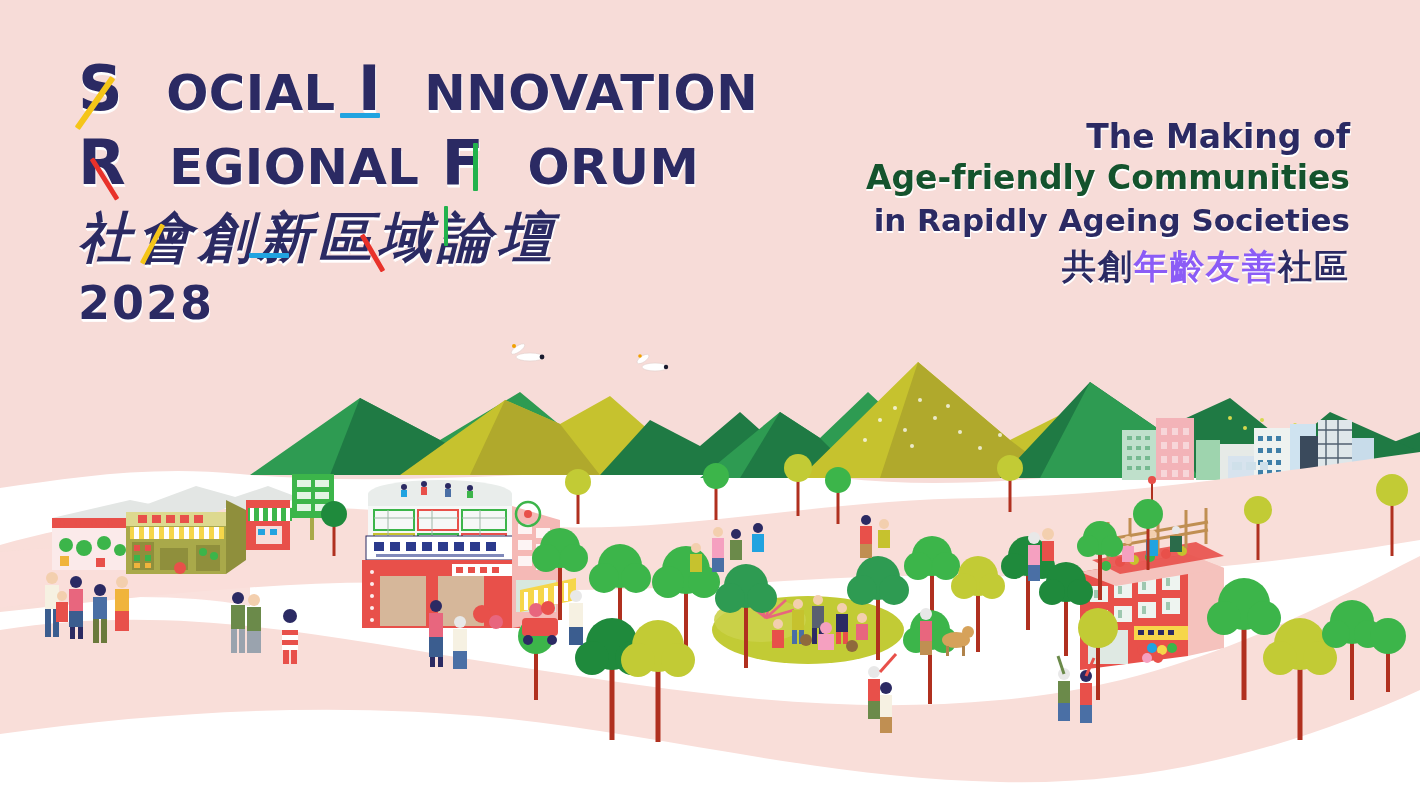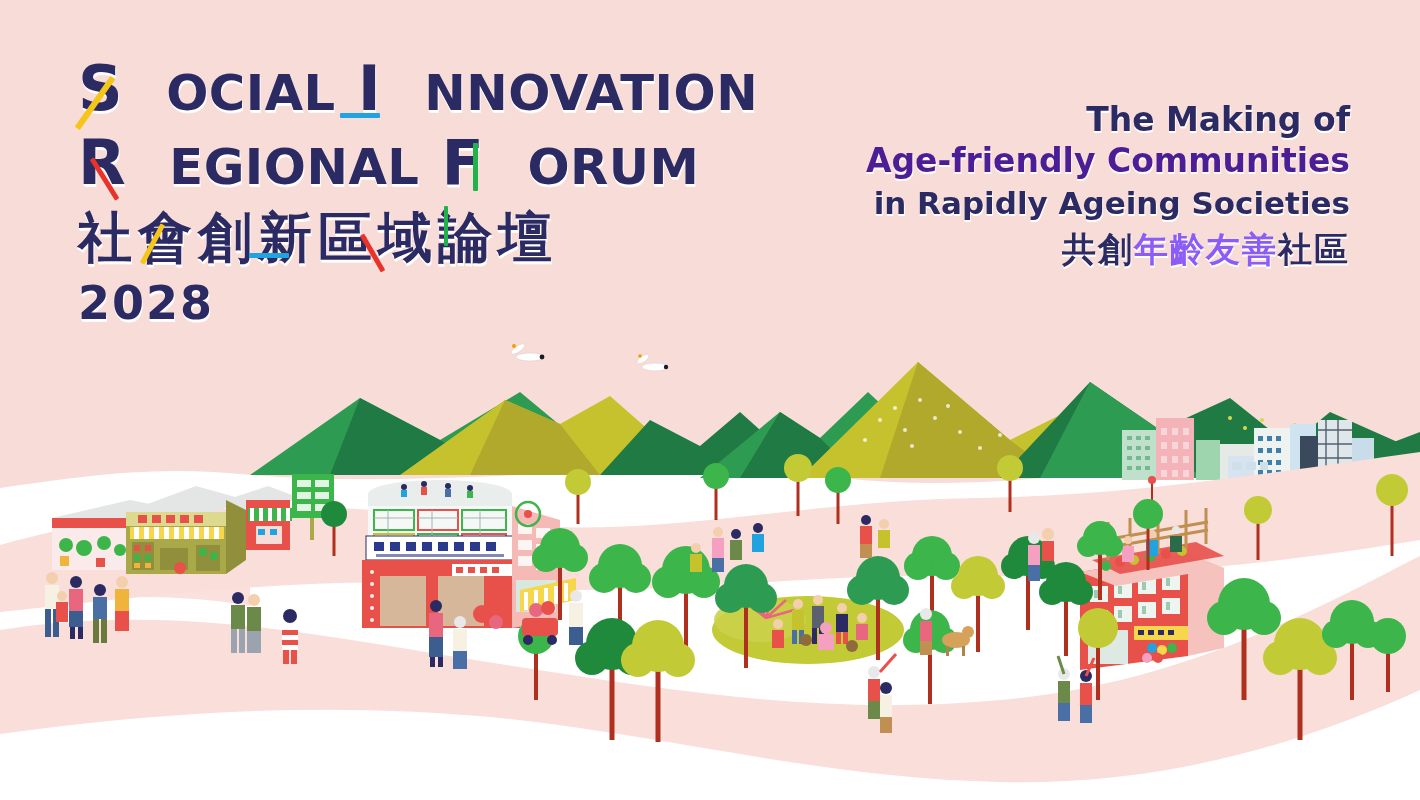--- a/index.html
+++ b/index.html
@@ -25,21 +25,21 @@
     font-family:"DejaVu Sans",sans-serif;
     font-weight:700;
     letter-spacing:0.5px;
     text-shadow:0 2px 0 #ffffff, 1px 3px 0 rgba(255,255,255,.85);
   }
   #title-en1{font-size:62px;line-height:62px;}
   #title-en2{font-size:62px;line-height:66px;margin-top:6px;}
   .cap{font-size:0.80em;margin-left:43px;}
   #title-zh{
     font-size:54px;line-height:60px;margin-top:8px;letter-spacing:6px;
-    font-family:"DejaVu Sans",sans-serif;font-weight:700;
+    font-family:"DejaVu Sans",sans-serif;font-weight:700;font-style:italic;
   }
   #title-year{
     font-size:46px;line-height:50px;margin-top:10px;letter-spacing:2px;
   }
 
   
   .accent{position:absolute;z-index:41;border-radius:1px;}
   #accent-yellow{left:92px;top:72px;width:6px;height:62px;background:#f5c518;transform:rotate(35deg);transform-origin:center;}
   #accent-blue-1{left:340px;top:113px;width:40px;height:5px;background:#21a3e0;}
   #accent-red{left:102px;top:155px;width:5px;height:48px;background:#e8322a;transform:rotate(-32deg);transform-origin:center;}
@@ -52,22 +52,22 @@
   
   #subtitle-block{
     position:absolute;right:70px;top:100px;width:520px;text-align:right;z-index:40;
   }
   .sline{
     margin:0;white-space:nowrap;
     font-family:"DejaVu Sans",sans-serif;font-weight:700;
     color:#2b2a63;
     text-shadow:0 2px 0 #ffffff,1px 2px 0 rgba(255,255,255,.8);
   }
-  #sub-1{font-size:33px;line-height:40px;}
-  #sub-2{font-size:33px;line-height:42px;color:#4c1d95;}
+  #sub-1{font-size:33px;line-height:40px;margin-top:17px;}
+  #sub-2{font-size:33px;line-height:42px;color:#14532d;}
   #sub-3{font-size:31px;line-height:42px;}
   #sub-zh{font-size:34px;line-height:46px;letter-spacing:2px;margin-top:2px;}
   #sub-zh .hl{color:#8b5cf6;}
 </style>
 </head>
 <body>
 
 <div id="poster">
 
   <svg class="layer" viewBox="0 0 1420 800" preserveAspectRatio="none" xmlns="http://www.w3.org/2000/svg">

